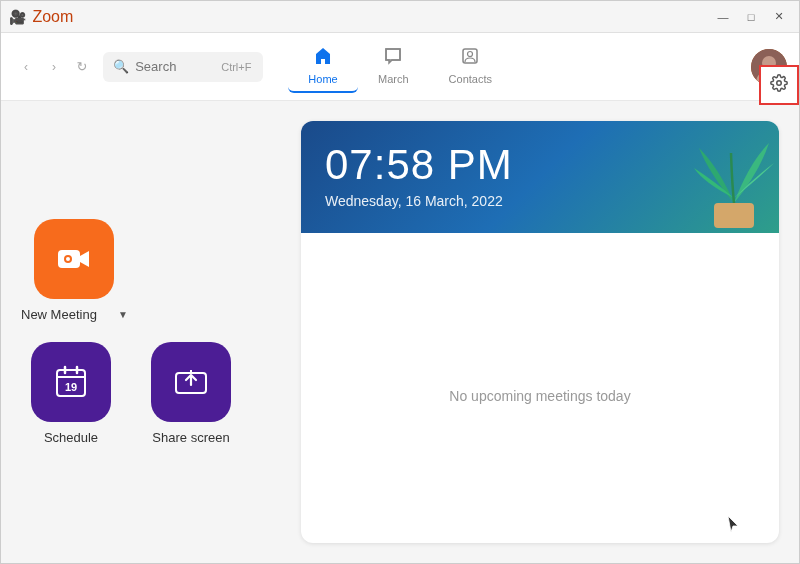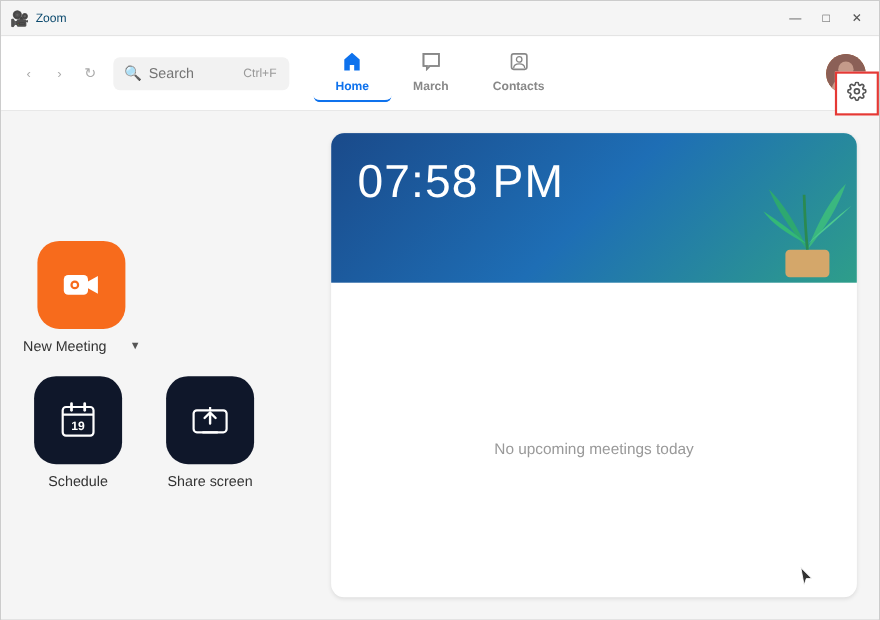--- a/index.html
+++ b/index.html
@@ -35,22 +35,22 @@
       flex-shrink: 0;
     }
 
     .title-bar-left {
       display: flex;
       align-items: center;
       gap: 6px;
     }
 
     .title-text {
-      font-size: 11px;
-      color: #0c4a6e;
+      font-size: 16px;
+      color: #c2410c;
     }
 
     .window-controls {
       display: flex;
       gap: 4px;
     }
 
     .win-btn {
       width: 24px;
       height: 24px;
@@ -124,21 +124,20 @@
 
     
     .nav-tabs {
       display: flex;
       align-items: center;
       justify-content: flex-start;
       gap: 0;
       position: absolute;
       left: 50%;
       transform: translateX(-50%);
-      font-weight: bold;
     }
 
     .nav-tab {
       display: flex;
       flex-direction: column;
       align-items: center;
       padding: 6px 20px;
       cursor: pointer;
       border-radius: 6px;
       min-width: 70px;
@@ -242,21 +241,21 @@
       cursor: pointer;
       display: flex;
       align-items: center;
       justify-content: center;
       font-size: 30px;
       color: white;
       transition: opacity 0.2s;
     }
 
     .btn-orange { background: #f76b1c; }
-    .btn-blue { background: #0f172a; }
+    .btn-blue { background: #4c1d95; }
 
     .action-label {
       font-size: 13px;
       color: #333;
       text-align: center;
       display: flex;
       align-items: center;
       gap: 21px;
     }
 
@@ -274,21 +273,21 @@
       border-radius: 12px;
       overflow: hidden;
       box-shadow: 0 1px 4px rgba(0,0,0,0.1);
     }
 
     .calendar-header {
       background: linear-gradient(135deg, #1a4a8a 0%, #1e6eb5 50%, #2e9e8a 100%);
       padding: 20px 24px;
       color: white;
       position: relative;
-      height: 136px;
+      height: 112px;
       overflow: hidden;
     }
 
     .plant-decoration {
       position: absolute;
       right: 0;
       bottom: 0;
       width: 90px;
       height: 110px;
     }
@@ -466,20 +465,21 @@
           <div class="action-label">
             <span>Share screen</span>
           </div>
         </div>
       </div>
     </div>
 
     <div class="calendar-panel">
       <div class="calendar-header">
         <div class="clock-display">07:58 PM</div>
+        <div class="date-display">Wednesday, 16 March, 2022</div>
 
         <svg class="plant-decoration" viewBox="0 0 90 110" fill="none">
 
           <rect x="25" y="80" width="40" height="25" rx="4" fill="#d4a76a"></rect>
 
           <path d="M45 80 Q60 40 80 20 Q70 50 45 80z" fill="#3ab87f"></path>
           <path d="M45 80 Q20 50 10 25 Q30 45 45 80z" fill="#2da870"></path>
           <path d="M45 75 Q70 55 85 40 Q65 55 45 75z" fill="#4cc98f"></path>
           <path d="M45 75 Q15 60 5 45 Q25 58 45 75z" fill="#33b877"></path>
 

